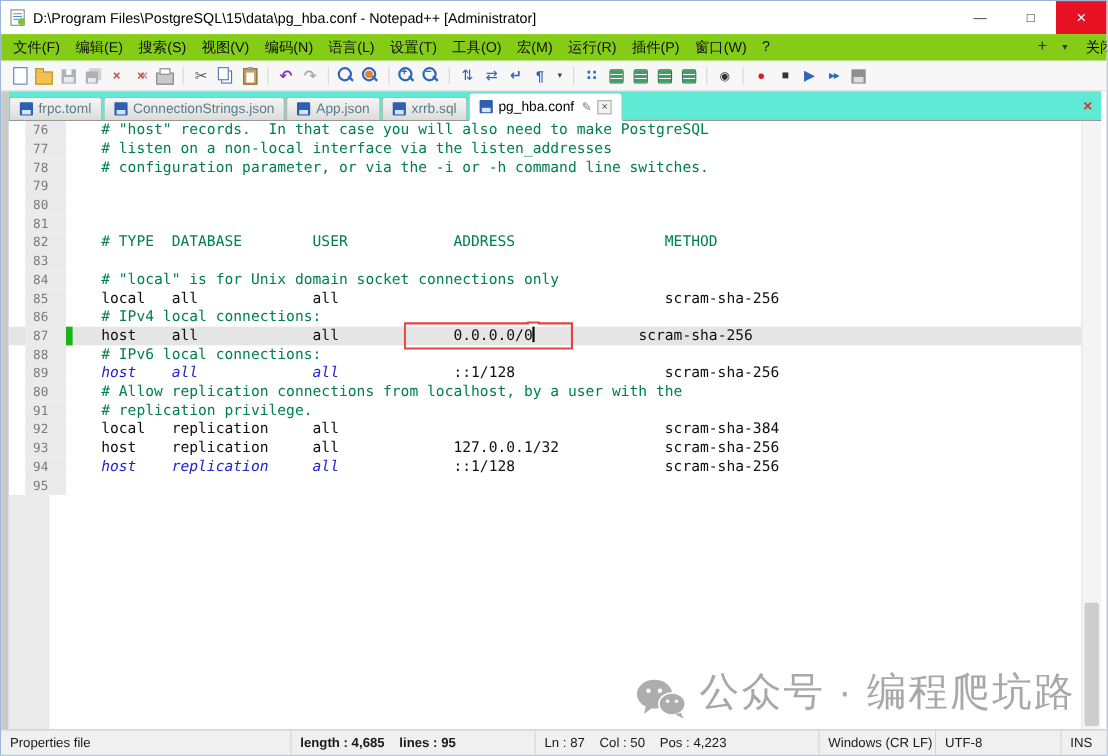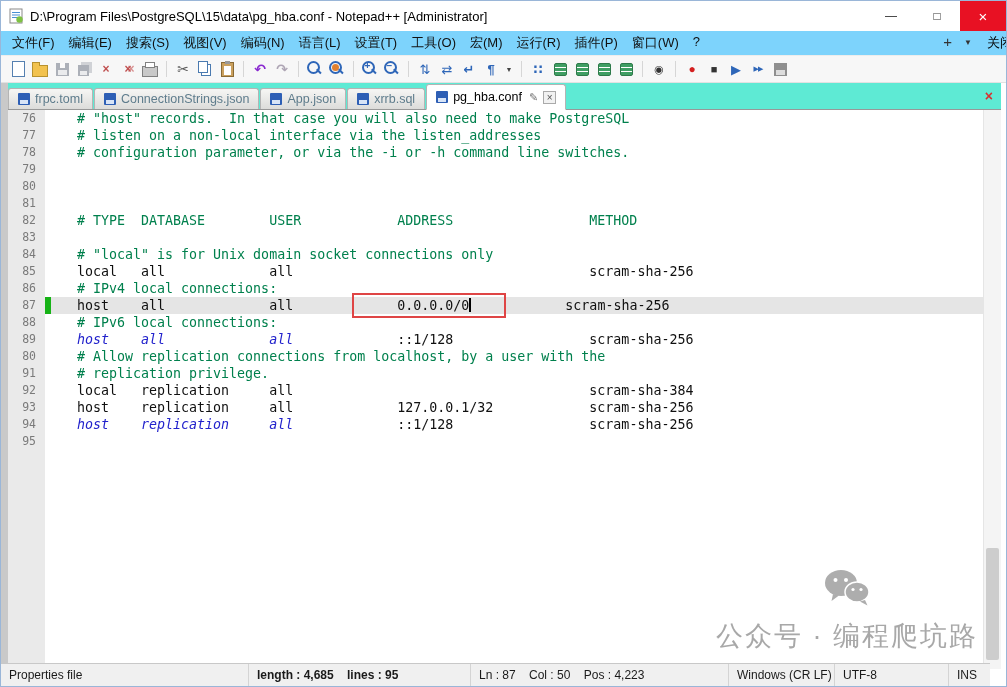--- a/index.html
+++ b/index.html
@@ -8,21 +8,21 @@
     font-family:"Liberation Sans","DejaVu Sans",sans-serif;
     background:#fff;border:1px solid #9ab6d8;box-sizing:border-box;
   }
   
   .titlebar{height:30px;display:flex;align-items:center;background:#fff;}
   .appicon{margin-left:8px;display:flex;align-items:center;}
   .apptitle{font-size:13px;color:#000;margin-left:6px;flex:1;white-space:nowrap;overflow:hidden;}
   .wbtn{width:46px;height:30px;display:flex;align-items:center;justify-content:center;font-size:12px;color:#333;flex:none;}
   .wbtn.close{background:#e81123;color:#fff;font-size:15px;}
   
-  .menubar{height:24px;display:flex;align-items:flex-start;font-size:13px;position:relative;background:#7dd3fc;padding-left:4px;}
+  .menubar{height:24px;display:flex;align-items:flex-start;font-size:13px;position:relative;background:#84cc16;padding-left:4px;}
   .menuitems{display:flex;}
   .menu-item{padding:3px 7px;color:#111;white-space:nowrap;}
   .menu-plus{position:absolute;right:54px;top:2px;font-size:15px;color:#333;}
   .menu-caret{position:absolute;right:34px;top:7px;font-size:8px;color:#333;}
   .menu-clip{position:absolute;right:-1px;top:3px;width:20px;height:18px;overflow:hidden;white-space:nowrap;font-size:13px;color:#000;}
   
   .toolbar{height:26px;display:flex;align-items:center;background:#f7f7f7;border-top:1px solid #ededed;border-bottom:1px solid #e2e2e2;padding-left:8px;gap:4px;}
   .tsep{width:1px;height:16px;background:#d6d6d6;margin:0 3px;flex:none;}
   .ic{width:18px;height:18px;display:flex;align-items:center;justify-content:center;font-size:13px;flex:none;position:relative;}
   .dis{opacity:.45;filter:grayscale(.8);}
@@ -67,37 +67,37 @@
   .tab.active{height:24px;background:#fff;color:#000;margin-bottom:-1px;border-bottom:1px solid #fff;}
   .tabicon{width:12px;height:12px;background:#2e5fb5;margin-right:5px;position:relative;border-radius:1px;flex:none;}
   .tabicon::after{content:'';position:absolute;left:2px;right:2px;bottom:1px;height:4px;background:#d7e4f7;}
   .tabpin{margin-left:7px;color:#777;font-size:11px;}
   .tabclose{margin-left:5px;color:#555;font-size:10px;border:1px solid #aaa;width:13px;height:13px;display:inline-flex;align-items:center;justify-content:center;background:#f2f2f2;box-sizing:border-box;}
   .tabbar-redx{position:absolute;right:8px;top:5px;color:#d83030;font-size:14px;font-weight:bold;}
   
   .editor{position:relative;height:559px;background:#fff;font-family:"DejaVu Sans Mono","Liberation Mono",monospace;overflow:hidden;}
   .line{display:flex;height:17px;line-height:17px;}
   .line.current{background:#e5e5e5;}
-  .lnum{width:37px;background:#eaeaea;color:#7a7a7a;font-size:11.5px;text-align:right;padding-right:9px;box-sizing:border-box;flex:none;font-family:"DejaVu Sans Mono",monospace;}
+  .lnum{width:37px;background:#eaeaea;color:#7a7a7a;font-size:11.5px;text-align:center;padding-right:9px;box-sizing:border-box;flex:none;font-family:"DejaVu Sans Mono",monospace;margin-left:15px;}
   .mark{width:6px;flex:none;}
   .mark.changed{background:#17b317;}
   .codeln{white-space:pre;font-size:13.3px;padding-left:26px;flex:1;}
   .sg-comment{color:#00804d;}
   .sg-default{color:#101010;}
   .sg-key{color:#2222cc;font-style:italic;}
   .caret{display:inline-block;width:1.5px;height:14px;background:#000;vertical-align:-2px;margin-right:-1.5px;animation:blink 1s steps(1) infinite;}
   @keyframes blink{0%,55%{opacity:1}56%,100%{opacity:0}}
   .red-box{outline:2.5px solid #df4545;outline-offset:3px;}
   .gutter-fill{position:absolute;left:0;top:340px;bottom:0;width:37px;background:#eaeaea;}
   .vscroll{position:absolute;right:0;top:0;bottom:0;width:17px;background:#f4f4f4;border-left:1px solid #e5e5e5;}
   .vthumb{position:absolute;left:2px;width:13px;top:438px;height:112px;background:#cdcdcd;border-radius:2px;}
   
-  .watermark{position:absolute;right:28px;bottom:32px;display:flex;align-items:center;gap:12px;color:#a8a8a8;font-size:27px;letter-spacing:2px;z-index:5;pointer-events:none;flex-direction:column;}
-  
-  .statusbar{position:absolute;left:0;right:16px;bottom:0;height:22px;background:#f0f0f0;border-top:1px solid #c8c8c8;display:flex;align-items:center;font-size:12px;color:#1a1a1a;}
+  .watermark{position:absolute;right:28px;bottom:32px;display:flex;align-items:flex-end;gap:12px;color:#a8a8a8;font-size:36px;letter-spacing:2px;z-index:5;pointer-events:none;}
+  
+  .statusbar{position:absolute;left:0;right:0;bottom:0;height:22px;background:#f0f0f0;border-top:1px solid #c8c8c8;display:flex;align-items:center;font-size:12px;color:#1a1a1a;}
   .st{white-space:pre;padding:0 8px;box-sizing:border-box;overflow:hidden;height:100%;display:flex;align-items:center;border-left:1px solid #d4d4d4;}
   .st-doc{flex:1;border-left:none;}
   .st-len{width:222px;font-weight:bold;}
   .st-pos{width:258px;}
   .st-eol{width:106px;}
   .st-enc{width:114px;}
   .st-ins{width:42px;}
 </style>
 </head>
 <body>

